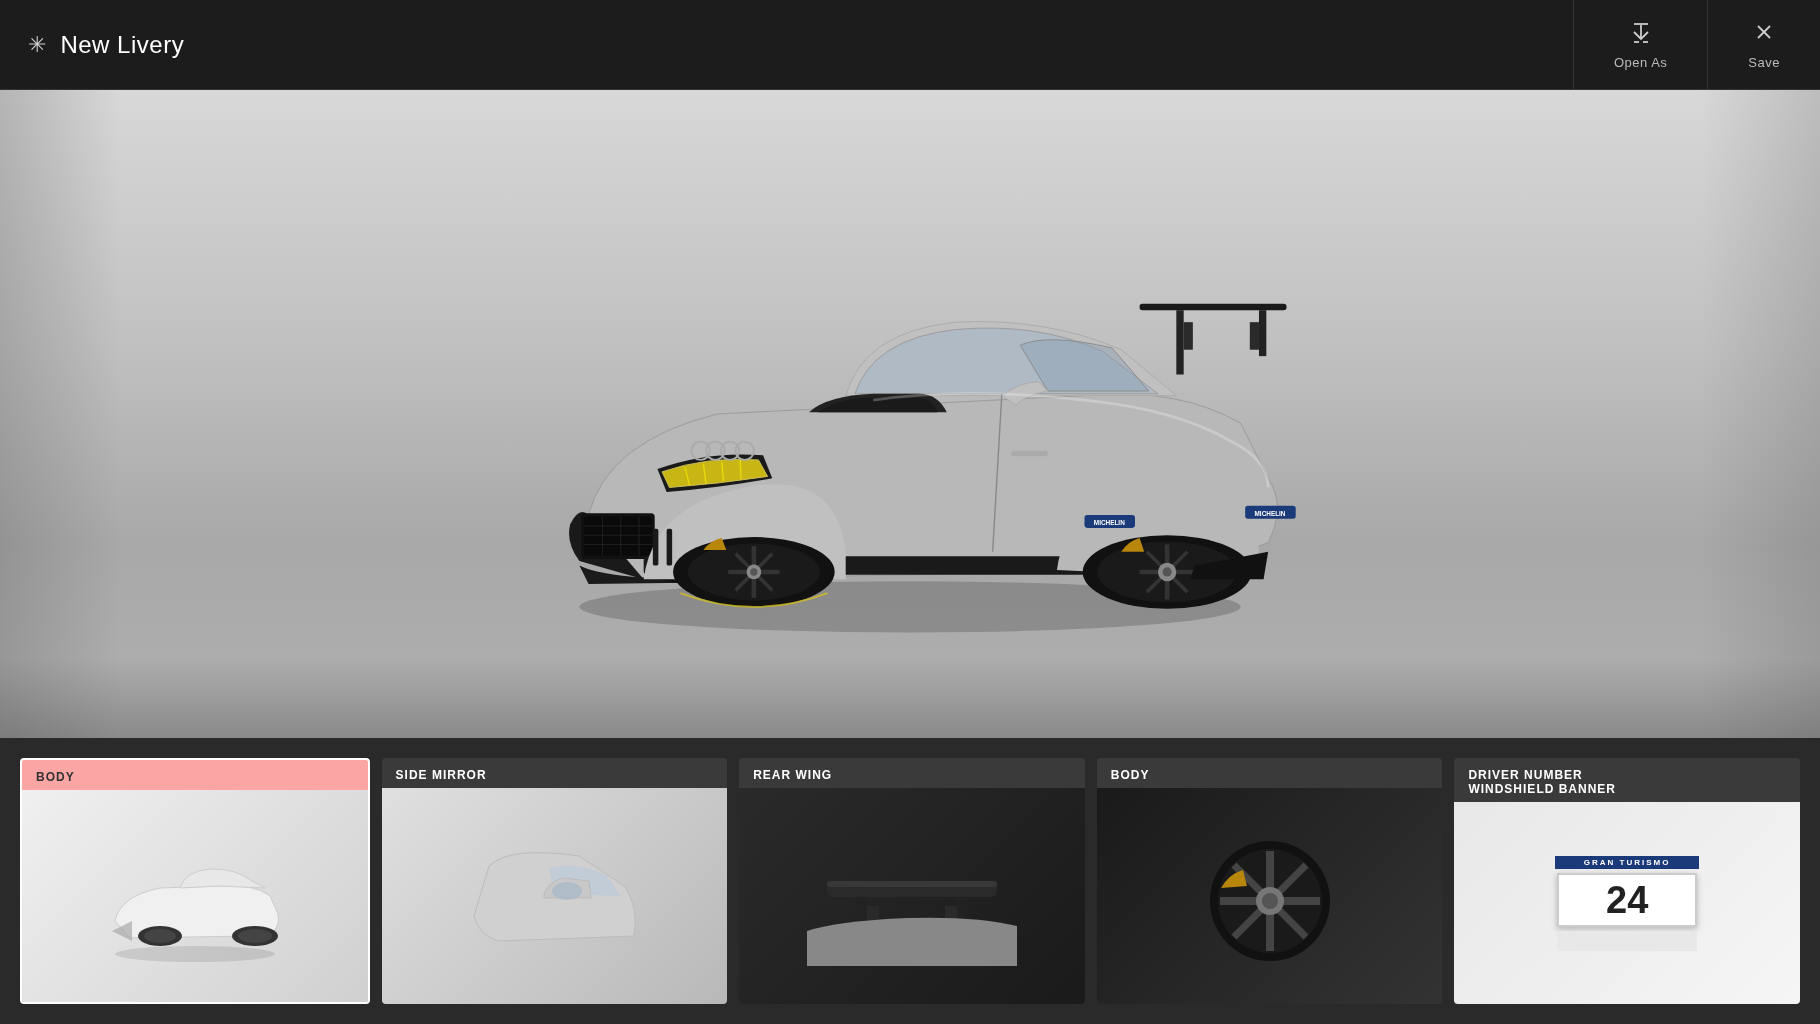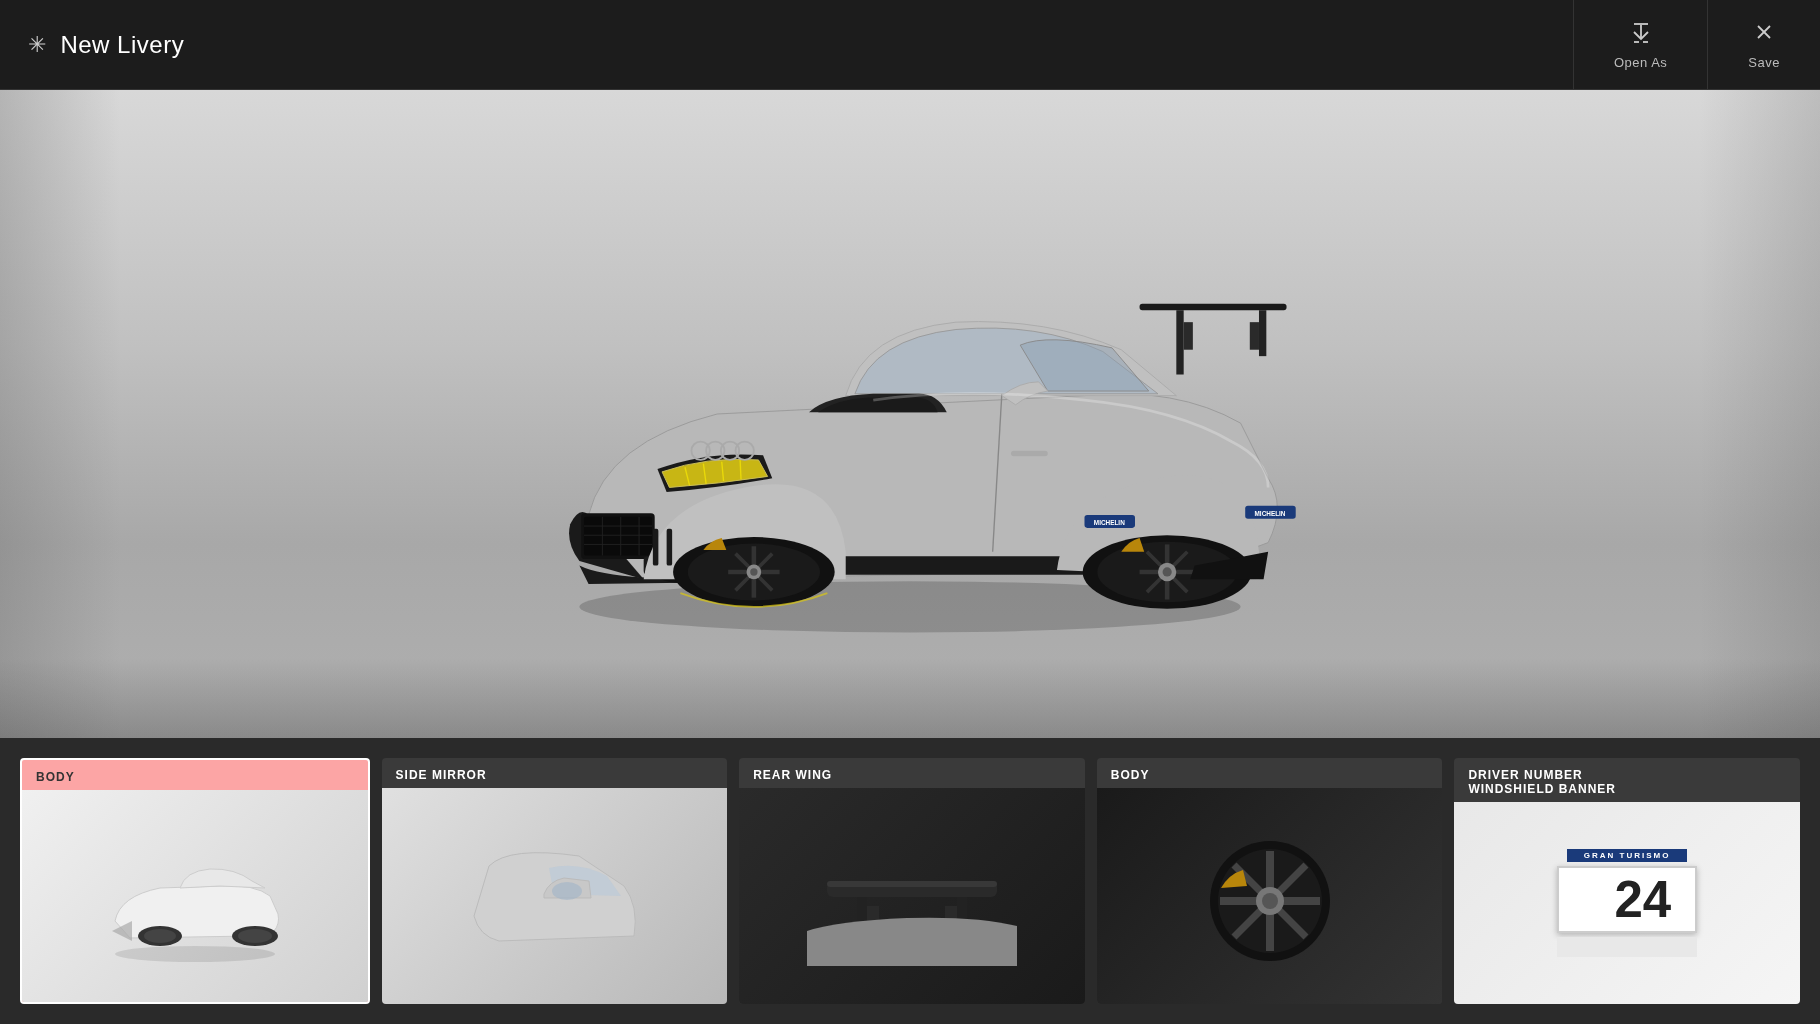--- a/index.html
+++ b/index.html
@@ -440,22 +440,22 @@
       </svg>
     </div>
   </div>
 
   <div class="category-card">
     <span class="cat-label" style="white-space: pre-line;">DRIVER NUMBER
 WINDSHIELD BANNER</span>
     <div class="cat-thumbnail thumb-number">
       <div style="display:flex; flex-direction:column; align-items:center; justify-content:center; width:100%; height:100%; gap:4px;">
 
-        <div style="background: #1a3a7a; color:white; padding: 2px 16px; font-size:8px; font-weight:bold; letter-spacing:2px; width:120px; text-align:center;">GRAN TURISMO</div>
+        <div style="background: #1a3a7a; color:white; padding: 2px 16px; font-size:8px; font-weight:bold; letter-spacing:2px; width:144px; text-align:center;">GRAN TURISMO</div>
         <div style="background: white; border: 2px solid #ccc; padding:6px 24px; box-shadow: 0 2px 6px rgba(0,0,0,0.25); width:140px; text-align:center;">
-          <div style="font-size:51px; font-weight:900; color:#222; line-height:1;text-align:right;">24</div>
+          <div style="font-size:38px; font-weight:900; color:#222; line-height:1;">24</div>
         </div>
         <div style="background: #e8e8e8; height:20px; width:140px;"></div>
       </div>
     </div>
   </div>
 
 </div>
 
 </body></html>

